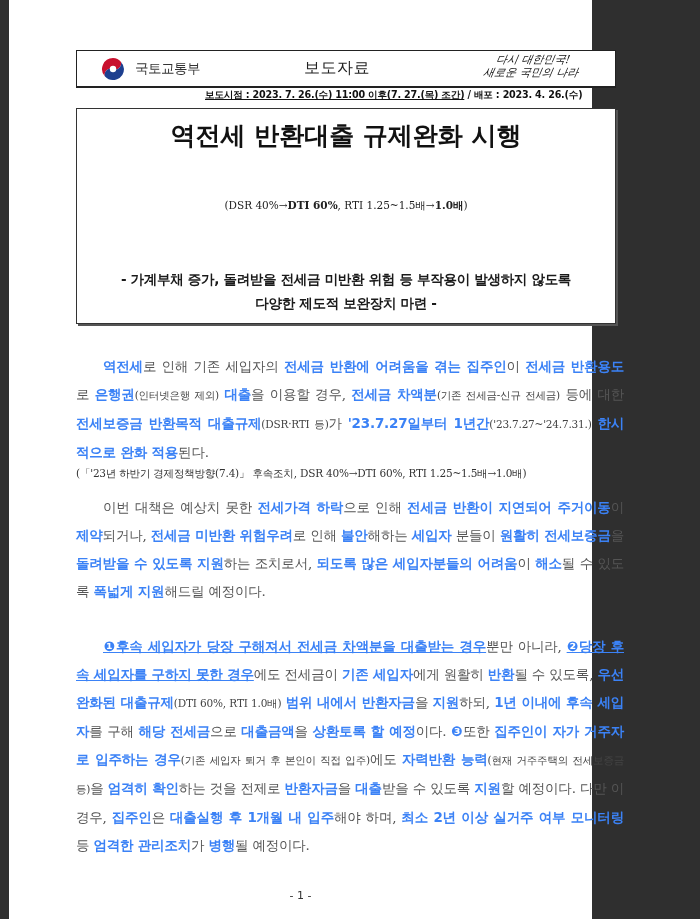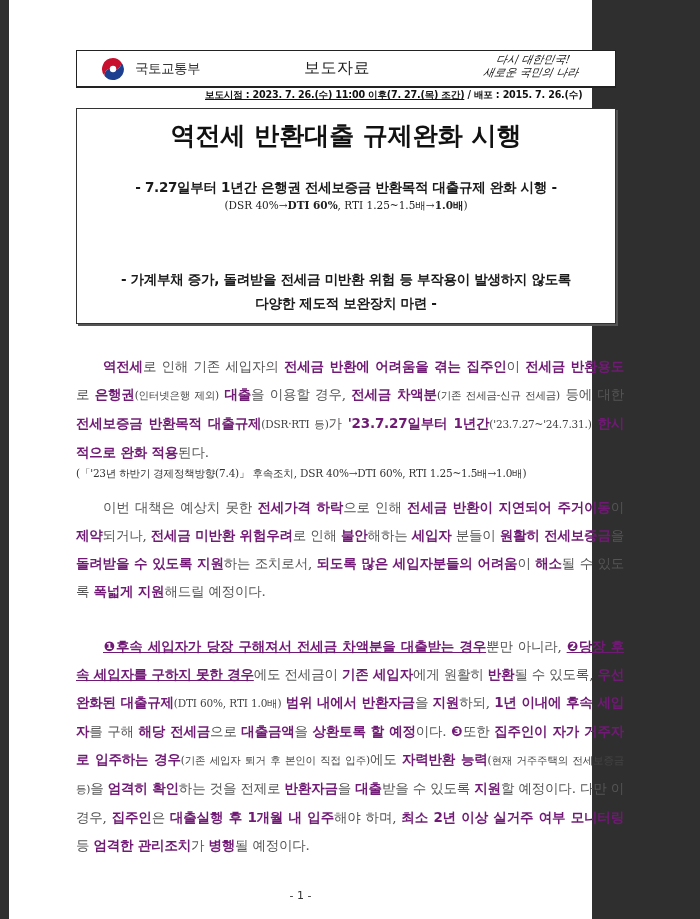--- a/index.html
+++ b/index.html
@@ -66,21 +66,21 @@
   }
   .sub1-note b { font-weight:bold; }
   .sub2 { top:120px; }
   .sub3 { top:158px; }
   .body {
     position:absolute; left:67px; width:548px;
     font-family:"DejaVu Serif", serif; font-size:13.5px; line-height:28px;
     color:#555; text-align:justify; letter-spacing:-0.2px;
   }
   .body b {
-    font-family:"DejaVu Sans", sans-serif; font-weight:bold; color:#701a75;
+    font-family:"DejaVu Sans", sans-serif; font-weight:bold; color:#3b82f6;
   }
   .body .sm { font-size:10.5px; color:#444; }
   .body .note { font-size:10.5px; color:#333; line-height:22px; display:block; margin-top:-4px; }
   .body .u { text-decoration:underline; }
   .p1 { top:352px; }
   .p2 { top:493px; }
   .p3 { top:632px; }
   .indent { display:inline-block; width:27px; }
   .page-num {
     position:absolute; left:0; right:0; top:889px; text-align:center;
@@ -101,26 +101,25 @@
     </svg>
     <span class="ministry">국토교통부</span>
     <span class="doc-type">보도자료</span>
     <div class="slogan">
       <div>다시 대한민국!</div>
       <div>새로운 국민의 나라</div>
     </div>
   </div>
 
   <div class="release-line">
-    <span class="u">보도시점 : 2023. 7. 26.(수) 11:00 이후(7. 27.(목) 조간)</span><span> / </span><span>배포 : 2015. 7. 26.(수)</span>
+    <span class="u">보도시점 : 2023. 7. 26.(수) 11:00 이후(7. 27.(목) 조간)</span><span> / </span><span>배포 : 2023. 4. 26.(수)</span>
   </div>
 
   <div class="title-box">
     <div class="title">역전세 반환대출 규제완화 시행</div>
-    <div class="sub sub1">- 7.27일부터 1년간 은행권 전세보증금 반환목적 대출규제 완화 시행 -</div>
     <div class="sub1-note"><span>(DSR 40%→</span><b>DTI 60%</b><span>, RTI 1.25~1.5배→</span><b>1.0배</b><span>)</span></div>
     <div class="sub sub3">
       <div>- 가계부채 증가, 돌려받을 전세금 미반환 위험 등 부작용이 발생하지 않도록</div>
       <div>다양한 제도적 보완장치 마련 -</div>
     </div>
   </div>
 
   <div class="body p1"><span class="indent"></span><b>역전세</b><span>로 인해 기존 세입자의 </span><b>전세금 반환에 어려움을 겪는 집주인</b><span>이 </span><b>전세금 반환용도</b><span>로 </span><b>은행권</b><span class="sm">(인터넷은행 제외)</span><span> </span><b>대출</b><span>을 이용할 경우, </span><b>전세금 차액분</b><span class="sm">(기존 전세금-신규 전세금)</span><span> 등에 대한 </span><b>전세보증금 반환목적 대출규제</b><span class="sm">(DSR·RTI 등)</span><span>가 </span><b>'23.7.27일부터 1년간</b><span class="sm">('23.7.27~'24.7.31.)</span><span> </span><b>한시적으로 완화 적용</b><span>된다.</span><span class="note">(「'23년 하반기 경제정책방향(7.4)」 후속조치, DSR 40%→DTI 60%, RTI 1.25~1.5배→1.0배)</span></div>
 
   <div class="body p2"><span class="indent"></span><span>이번 대책은 예상치 못한 </span><b>전세가격 하락</b><span>으로 인해 </span><b>전세금 반환이 지연되어 주거이동</b><span>이 </span><b>제약</b><span>되거나, </span><b>전세금 미반환 위험우려</b><span>로 인해 </span><b>불안</b><span>해하는 </span><b>세입자</b><span> 분들이 </span><b>원활히 전세보증금</b><span>을 </span><b>돌려받을 수 있도록 지원</b><span>하는 조치로서, </span><b>되도록 많은 세입자분들의 어려움</b><span>이 </span><b>해소</b><span>될 수 있도록 </span><b>폭넓게 지원</b><span>해드릴 예정이다.</span></div>

